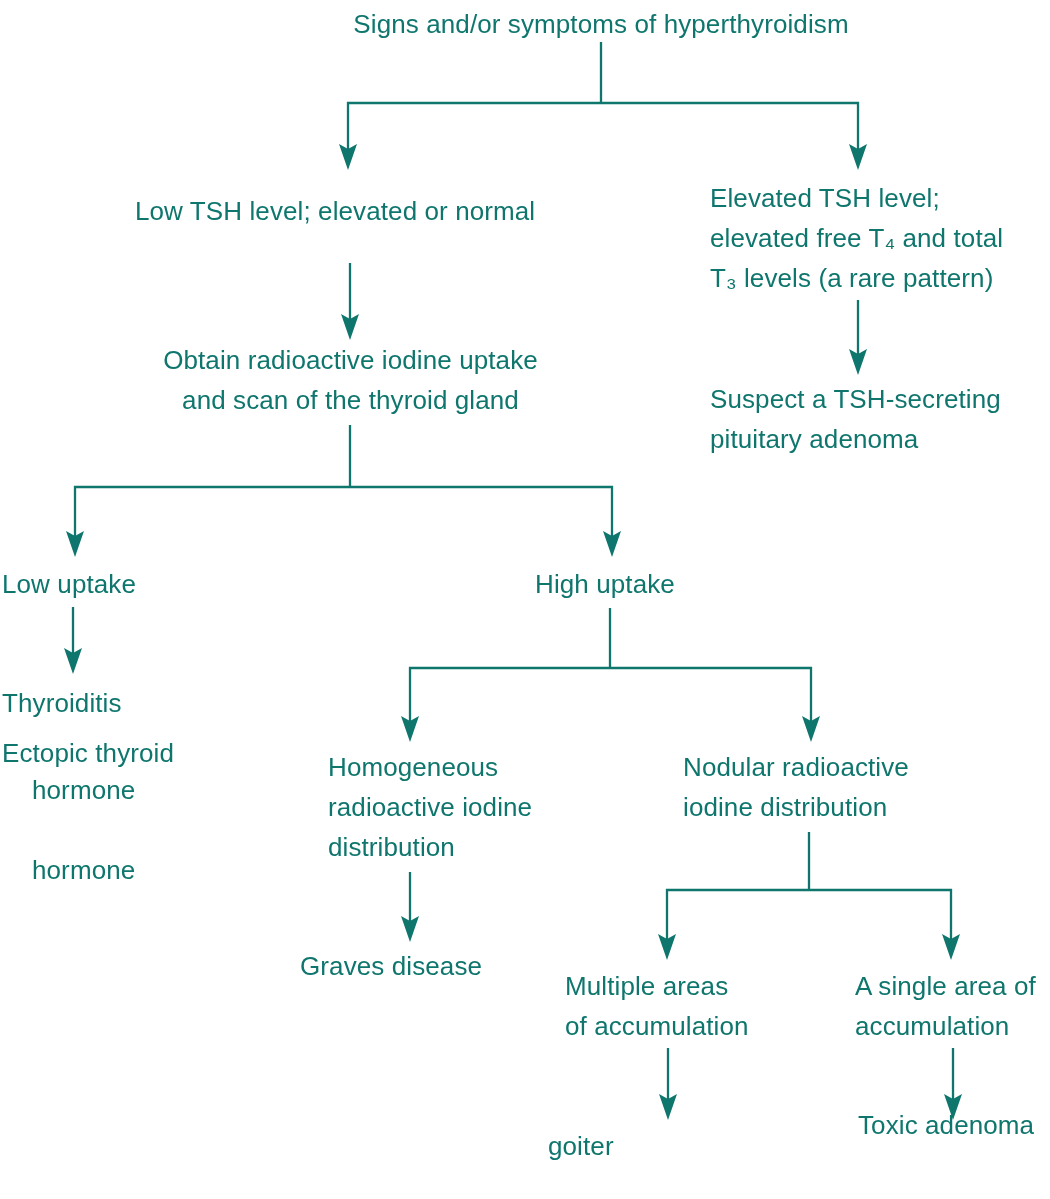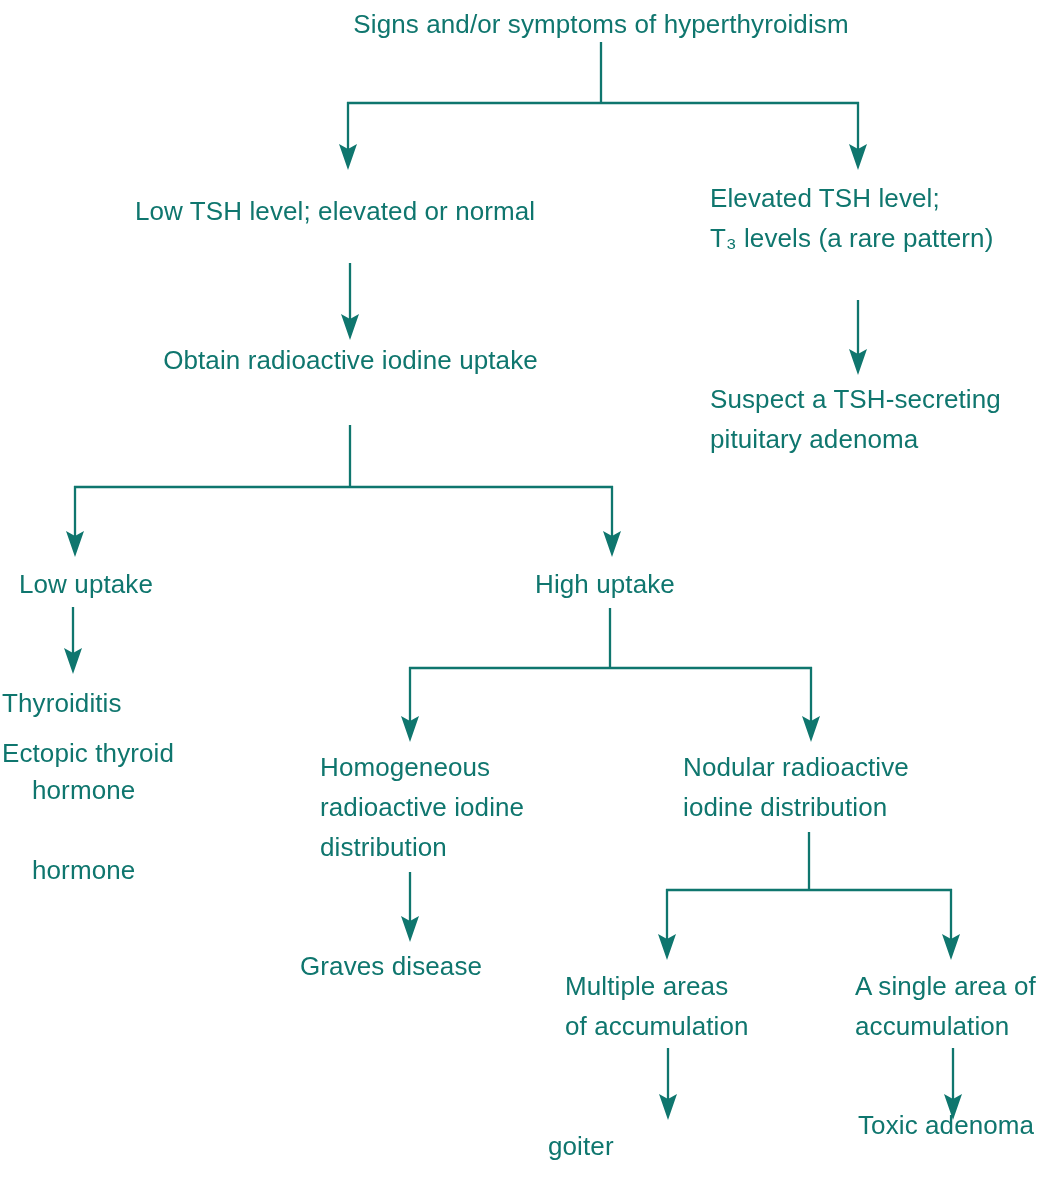--- a/index.html
+++ b/index.html
@@ -73,42 +73,44 @@
   </svg>
 
   <div class="node single center" style="left:281px;top:8px;width:640px">Signs and/or symptoms of hyperthyroidism</div>
 
   <div class="node" style="left:135px;top:191px">
     <div>Low TSH level; elevated or normal</div>
   </div>
 
   <div class="node" style="left:710px;top:178px">
     <div>Elevated TSH level;</div>
+    <div>elevated free T₄ and total</div>
     <div>T₃ levels (a rare pattern)</div>
   </div>
 
   <div class="node center" style="left:138px;top:340px;width:425px">
     <div>Obtain radioactive iodine uptake</div>
+    <div>and scan of the thyroid gland</div>
   </div>
 
   <div class="node" style="left:710px;top:379px">
     <div>Suspect a TSH-secreting</div>
     <div>pituitary adenoma</div>
   </div>
 
-  <div class="node single" style="left:19px;top:568px">Low uptake</div>
+  <div class="node single" style="left:2px;top:568px">Low uptake</div>
 
   <div class="node single" style="left:535px;top:568px">High uptake</div>
 
   <div class="node single" style="left:2px;top:687px">Thyroiditis</div>
   <div class="node single" style="left:2px;top:737px">Ectopic thyroid</div>
   <div class="node single" style="left:32px;top:774px">hormone</div>
   <div class="node single" style="left:32px;top:854px">hormone</div>
 
-  <div class="node" style="left:320px;top:747px">
+  <div class="node" style="left:328px;top:747px">
     <div>Homogeneous</div>
     <div>radioactive iodine</div>
     <div>distribution</div>
   </div>
 
   <div class="node" style="left:683px;top:747px">
     <div>Nodular radioactive</div>
     <div>iodine distribution</div>
   </div>
 

